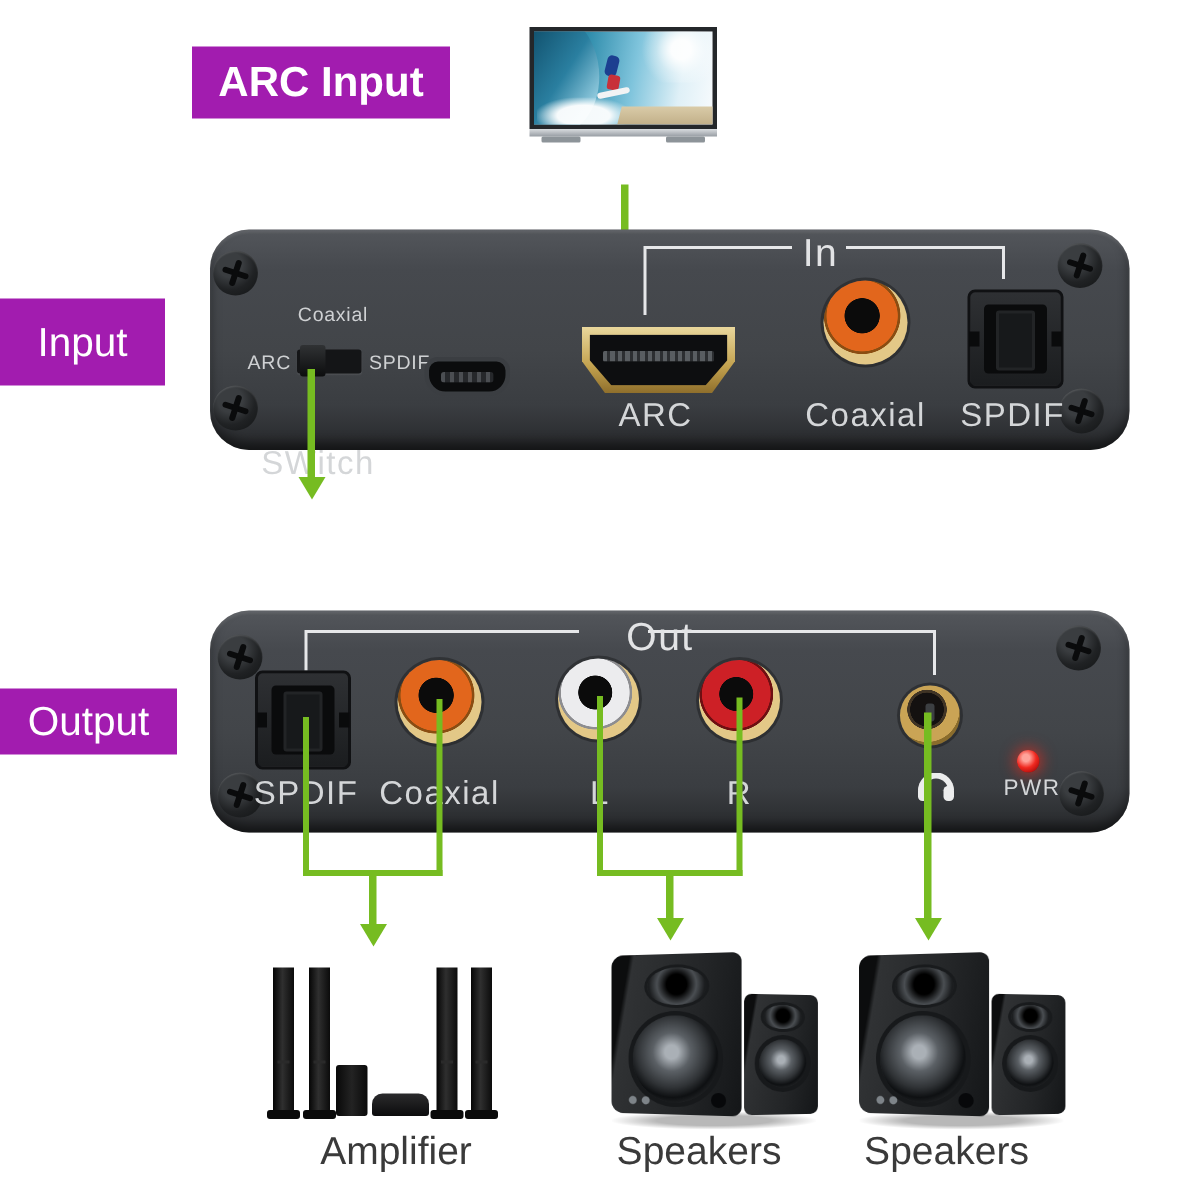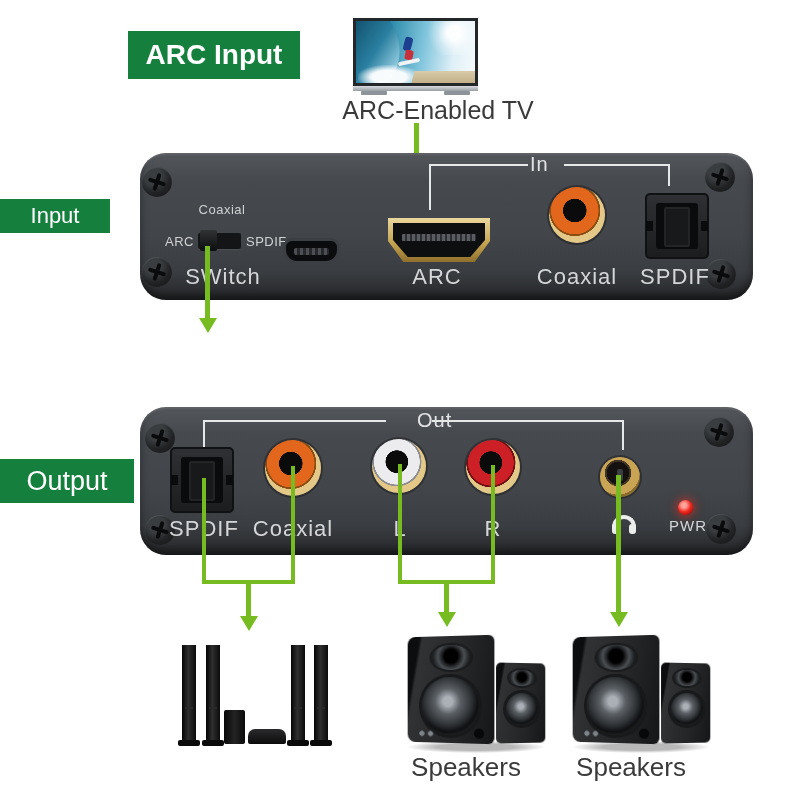--- a/index.html
+++ b/index.html
@@ -3,27 +3,27 @@
 <meta charset="utf-8">
 <style>
   html,body { margin:0; padding:0; background:#ffffff; }
   .stage {
     position:relative; width:800px; height:800px; overflow:hidden;
     background:#ffffff;
     font-family:"Liberation Sans", sans-serif;
   }
   
   .tag {
-    position:absolute; background:#15803d; color:#fff;
+    position:absolute; background:#a21caf; color:#fff;
     display:flex; align-items:center; justify-content:center;
     font-weight:600;
   }
   .tag.arc-input { left:128px; top:31px; width:172px; height:48px; font-size:28px; }
-  .tag.side-in  { left:0px; top:199px; width:110px; height:34px; font-size:22px; font-weight:500;}
-  .tag.side-out { left:0px; top:459px; width:134px; height:44px; font-size:27px; font-weight:500;}
+  .tag.side-in  { left:0px; top:199px; width:110px; height:58px; font-size:27px; font-weight:500;}
+  .tag.side-out { left:0px; top:459px; width:118px; height:44px; font-size:27px; font-weight:500;}
   .banner {
     position:absolute; left:49px; top:333px; width:706px; height:40px;
     background:#76bc21; color:#fff; display:flex; align-items:center; justify-content:center;
     font-size:24px; font-weight:700; letter-spacing:-0.2px; white-space:nowrap;
   }
   
   .caption { position:absolute; color:#3a3a3a; text-align:center; }
   .caption.tv-cap { left:318px; top:96px; width:240px; font-size:25px; }
   .caption.dev { top:752px; font-size:26px; }
   
@@ -60,21 +60,21 @@
   }
   .panel.p1 { top:153px; height:147px; }
   .panel.p2 { top:407px; height:148px; }
   .screw { position:absolute; width:30px; height:30px; border-radius:50%;
     background:radial-gradient(circle at 38% 32%, #3a3d40 0 30%, #202224 60%, #121415 100%);
     box-shadow:inset 0 1px 1px rgba(255,255,255,0.12); }
   .screw::before, .screw::after { content:""; position:absolute; left:50%; top:50%; background:#0a0b0c; border-radius:2px; }
   .screw::before { width:18px; height:4px; transform:translate(-50%,-50%) rotate(18deg); }
   .screw::after  { width:4px; height:18px; transform:translate(-50%,-50%) rotate(18deg); }
   .bline { position:absolute; background:#e6e7e9; }
-  .bracket-label { position:absolute; color:#e2e3e5; font-size:20px; letter-spacing:1px; }
+  .bracket-label { position:absolute; color:#e2e3e5; font-size:26px; text-align:center; letter-spacing:1px; }
   .plabel { position:absolute; width:100px; text-align:center; color:#d4d6d8; font-size:22px; letter-spacing:1px; }
   .p1 .plabel { top:111px; } .p2 .plabel { top:109px; }
   .slabel { position:absolute; color:#cfd1d3; font-size:13px; letter-spacing:0.5px; }
   
   .sw-track { position:absolute; left:58px; top:80px; width:43px; height:16px;
     background:#141517; border-radius:2px; box-shadow:0 1px 1px rgba(255,255,255,0.08); }
   .sw-knob { position:absolute; left:60px; top:77px; width:17px; height:21px;
     background:linear-gradient(180deg,#303234,#0c0d0e); border-radius:2px; }
   
   .usb { position:absolute; left:143px; top:85px; width:57px; height:26px;
@@ -172,21 +172,20 @@
       <div class="surfer-body"></div>
       <div class="surfer-legs"></div>
       <div class="board"></div>
       <div class="foam"></div>
       <div class="beach"></div>
     </div>
     <div class="bar"></div>
     <div class="foot l"></div>
     <div class="foot r"></div>
   </div>
-  <div class="caption tv-cap">ARC-Enabled TV</div>
 
   <div class="gline" style="left:414px; top:123px; width:5px; height:82px;"></div>
   <div class="ghead" style="left:408px; top:205px;"></div>
 
   <div class="panel p1">
     <div class="screw" style="left:2px; top:14px;"></div>
     <div class="screw" style="left:2px; top:104px;"></div>
     <div class="screw" style="left:565px; top:9px;"></div>
     <div class="screw" style="left:566px; top:106px;"></div>
 
@@ -194,21 +193,21 @@
     <div class="bline" style="left:424px; top:11px; width:106px; height:2px;"></div>
     <div class="bline" style="left:289px; top:11px; width:2px; height:46px;"></div>
     <div class="bline" style="left:528px; top:11px; width:2px; height:22px;"></div>
     <div class="bracket-label" style="left:390px; top:0px; width:34px;">In</div>
 
     <div class="slabel" style="left:32px; top:49px; width:100px; text-align:center;">Coaxial</div>
     <div class="slabel" style="left:8px; top:81px; width:46px; text-align:right;">ARC</div>
     <div class="slabel" style="left:106px; top:81px; width:60px;">SPDIF</div>
     <div class="sw-track"></div>
     <div class="sw-knob"></div>
-    <div class="plabel" style="left:33px;">SWitch</div>
+    <div class="plabel" style="left:22px;margin-top:32px;">SWitch</div>
 
     <div class="usb">
         <div class="slot"></div>
       </div>
 
     <div class="hdmi">
       <div class="inner"></div>
       <div class="pins"></div>
     </div>
     <div class="plabel" style="left:247px;">ARC</div>
@@ -291,20 +290,21 @@
   <div class="ghead" style="left:610px; top:612px;"></div>
 
   <div class="amp">
     <div class="tower" style="left:8px;"></div>
     <div class="tower" style="left:32px;"></div>
     <div class="sub"></div>
     <div class="player"></div>
     <div class="tower" style="left:117px;"></div>
     <div class="tower" style="left:140px;"></div>
   </div>
+  <div class="caption dev" style="left:174px; width:180px;">Amplifier</div>
 
   <div class="spk-pair" style="left:406px; top:631px;">
     <div class="spk-shadow"></div>
     <div class="spk big">
       <div class="tweet"></div>
       <div class="woof"></div>
       <div class="dots"></div>
       <div class="knob"></div>
     </div>
     <div class="spk small">

